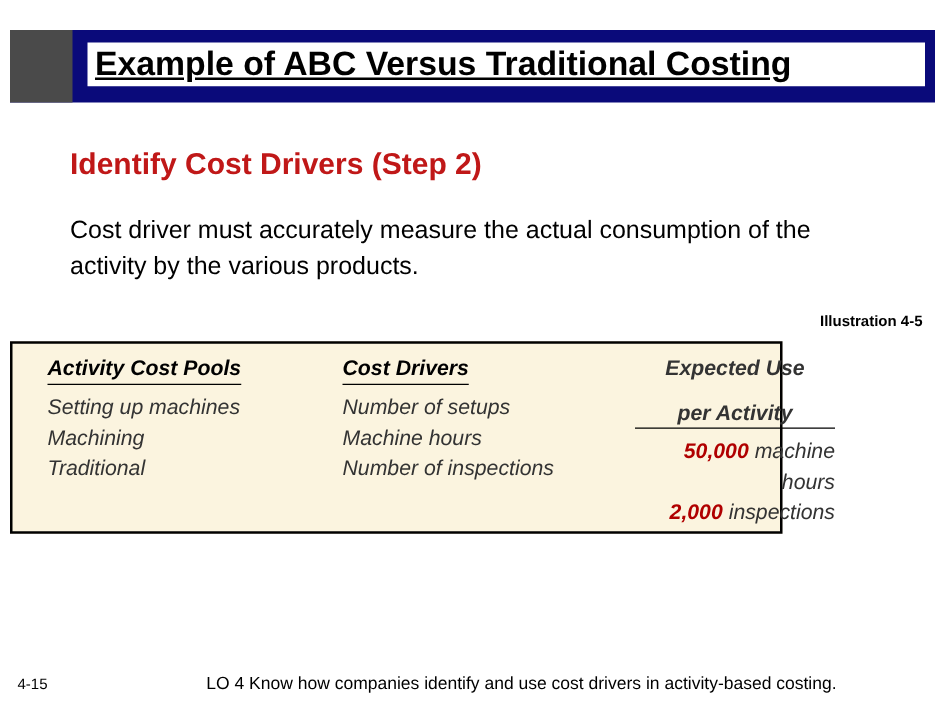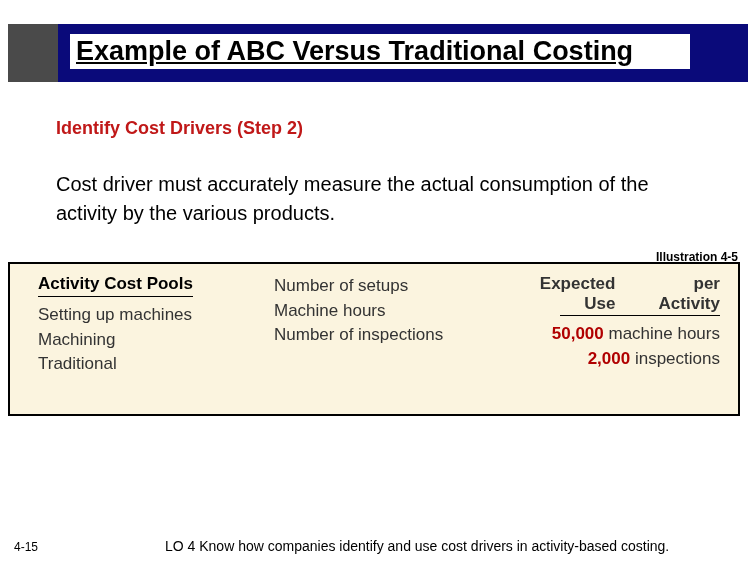--- a/index.html
+++ b/index.html
@@ -24,34 +24,34 @@
     top: 0;
     left: 0;
     width: 50px;
     height: 58px;
     background: #4a4a4a;
   }
   .title-text {
     position: absolute;
     top: 34px;
     left: 70px;
-    width: 620px;
+    width: 670px;
     background: #fff;
     color: #000;
     font-size: 27px;
     font-weight: bold;
     text-decoration: underline;
     padding: 2px 6px;
   }
   .subtitle {
     position: absolute;
     top: 118px;
     left: 56px;
     color: #c01818;
-    font-size: 18px;
+    font-size: 24px;
     font-weight: bold;
   }
   .body-text {
     position: absolute;
     top: 170px;
     left: 56px;
     width: 650px;
     color: #000;
     font-size: 20px;
     line-height: 1.45;
@@ -60,26 +60,27 @@
     position: absolute;
     top: 250px;
     right: 18px;
     font-size: 12px;
     font-weight: bold;
     color: #000;
     text-align: center;
   }
   .table-box {
     position: absolute;
-    top: 262px;
+    top: 273px;
     left: 8px;
-    width: 732px;
+    width: 618px;
     height: 154px;
     border: 2px solid #000;
     background: #fbf4df;
+    font-style: italic;
   }
   .table-inner {
     display: flex;
     padding: 10px 18px 10px 28px;
     gap: 14px;
     height: 100%;
   }
   .col {
     display: flex;
     flex-direction: column;
@@ -94,21 +95,21 @@
     font-weight: bold;
     color: #000;
     border-bottom: 1.5px solid #000;
     padding-bottom: 2px;
     margin-bottom: 6px;
     display: inline-block;
   }
   .col1 .col-head, .col2 .col-head { align-self: flex-start; }
   .col3 .head-wrap {
     display: flex;
-    flex-direction: row;
+    flex-direction: column;
     align-items: center;
     font-weight: bold;
     line-height: 1.15;
     gap: 16px;
   }
   .col3 .head-rule {
     border-bottom: 1.5px solid #000;
     width: 160px;
     margin: 2px 0 6px 0;
     align-self: flex-end;
@@ -148,20 +149,21 @@
 
 <div class="table-box">
   <div class="table-inner">
     <div class="col col1">
       <span class="col-head">Activity Cost Pools</span>
       <span class="row">Setting up machines</span>
       <span class="row">Machining</span>
       <span class="row">Traditional</span>
     </div>
     <div class="col col2">
+      <span class="col-head">Cost Drivers</span>
       <span class="row">Number of setups</span>
       <span class="row">Machine hours</span>
       <span class="row">Number of inspections</span>
     </div>
     <div class="col col3">
       <div class="head-wrap">
         <span>Expected Use</span>
         <span>per Activity</span>
       </div>
       <div class="head-rule"></div>

